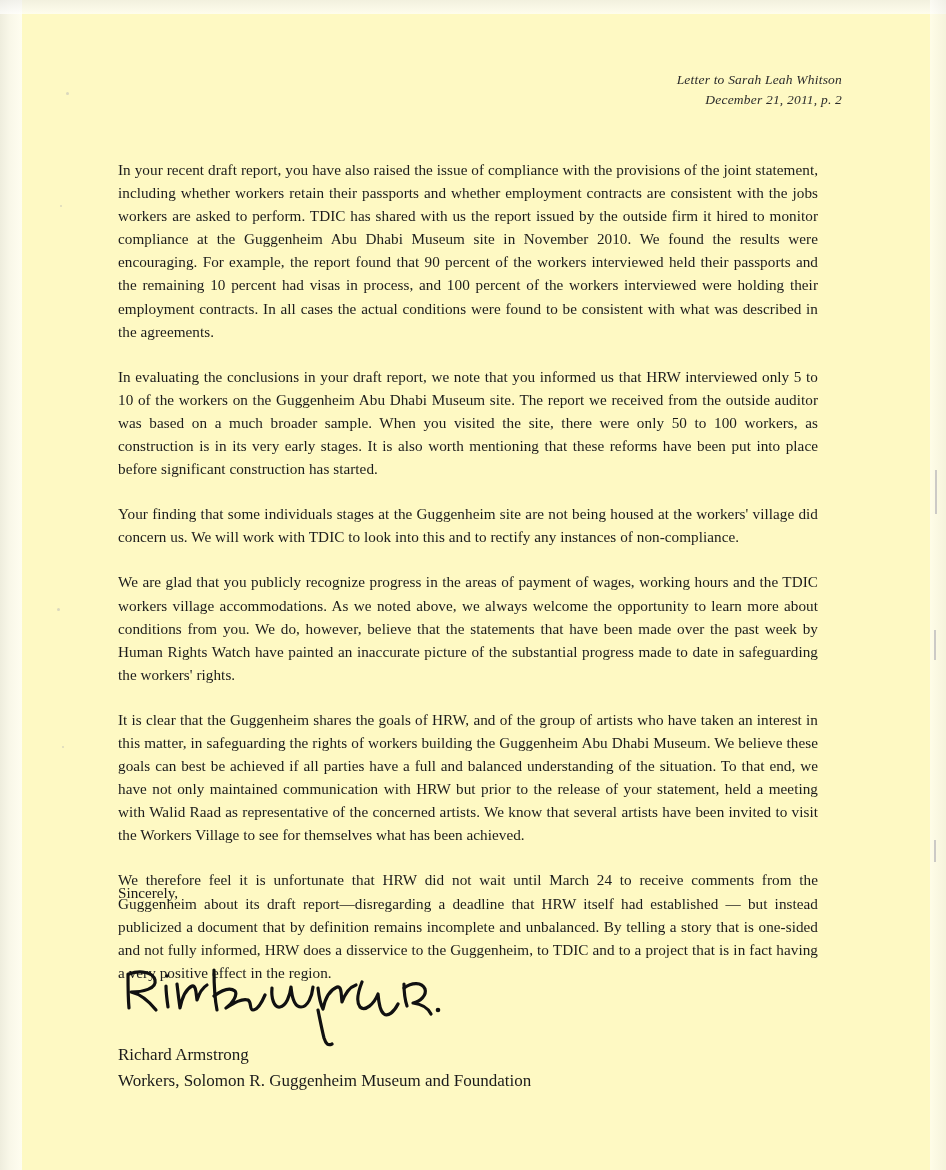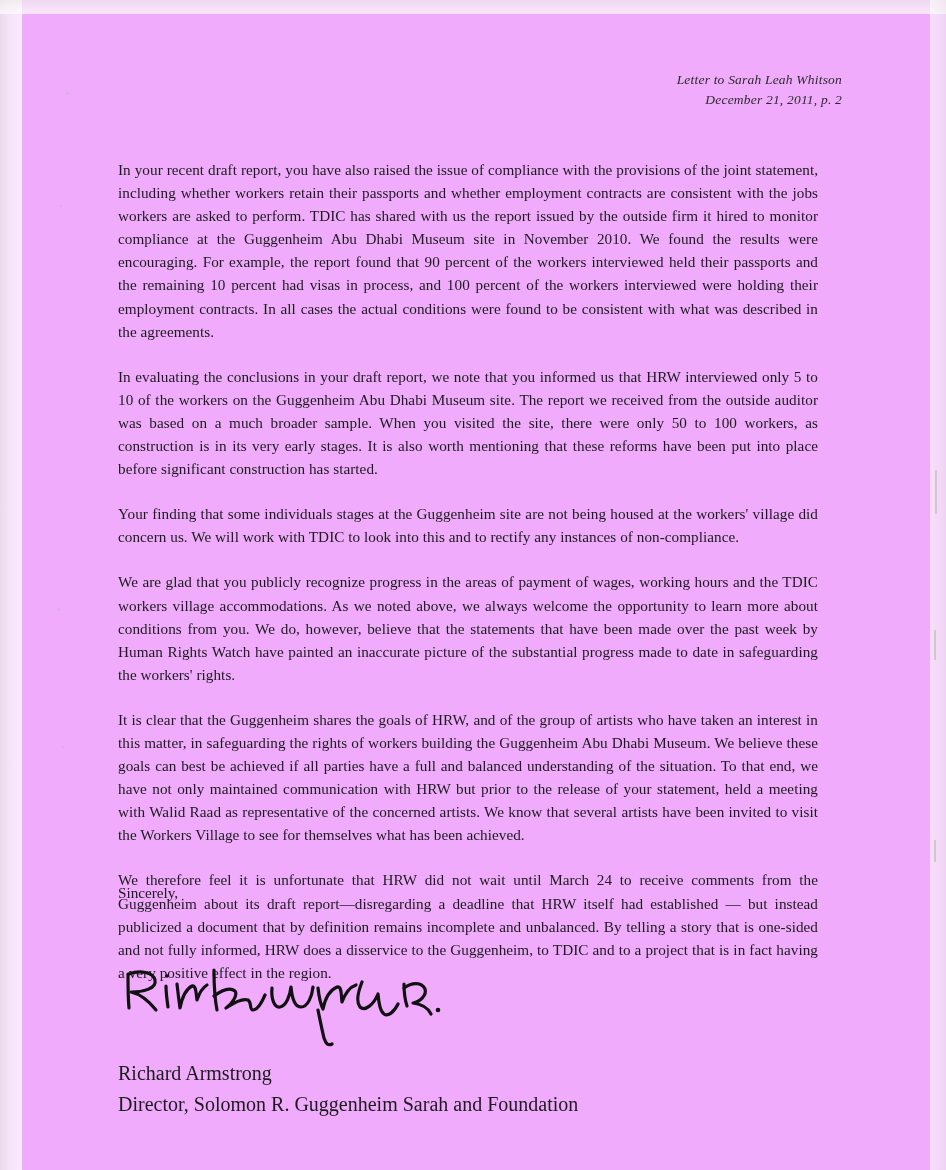--- a/index.html
+++ b/index.html
@@ -12,21 +12,21 @@
     height: 1170px;
     font-family: "Liberation Serif", serif;
     color: #1a1a1a;
     position: relative;
     overflow: hidden;
   }
 
   .page {
     position: absolute;
     inset: 0;
-    background: #f0abfc;
+    background: #fef9c3;
   }
 
   
   .scan-edge-left {
     position: absolute;
     top: 0; left: 0;
     width: 22px; height: 100%;
     background: linear-gradient(to right, #e9e9e6 0%, #f7f7f5 45%, #ffffff 100%);
     opacity: .75;
   }
@@ -99,24 +99,23 @@
     top: 960px;
     left: 122px;
     width: 330px;
     height: 90px;
   }
 
   .sign-block {
     position: absolute;
     top: 1042px;
     left: 118px;
-    font-size: 20px;
+    font-size: 17px;
     line-height: 1.55;
     color: #1b1b1b;
-    margin-top: 16px;
   }
   .sign-block div { white-space: nowrap; }
 </style>
 </head>
 <body>
 
 <div class="page">
 
   <div class="scan-edge-left"></div>
   <div class="scan-edge-top"></div>
@@ -162,16 +161,16 @@
         <path d="M282,24 C282,32 283,40 285,46"></path>
         <path d="M282,28 C290,22 300,22 303,29 C305,35 298,42 291,43 C299,44 306,48 309,54"></path>
         <circle cx="316" cy="50" r="2.3" fill="#111111" stroke="none"></circle>
         <path d="M196,50 C198,60 200,70 202,78 C204,84 206,86 210,84"></path>
       </g>
     </svg>
   </div>
 
   <div class="sign-block">
     <div>Richard Armstrong</div>
-    <div>Director, Solomon R. Guggenheim Sarah and Foundation</div>
+    <div>Workers, Solomon R. Guggenheim Museum and Foundation</div>
   </div>
 
 </div>
 
 </body></html>

